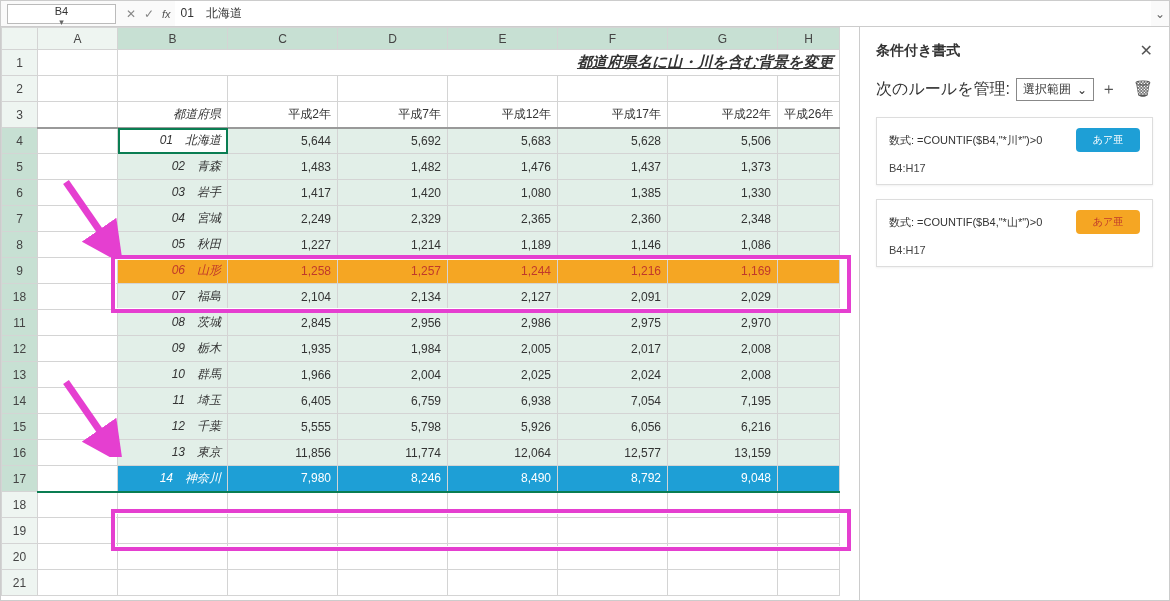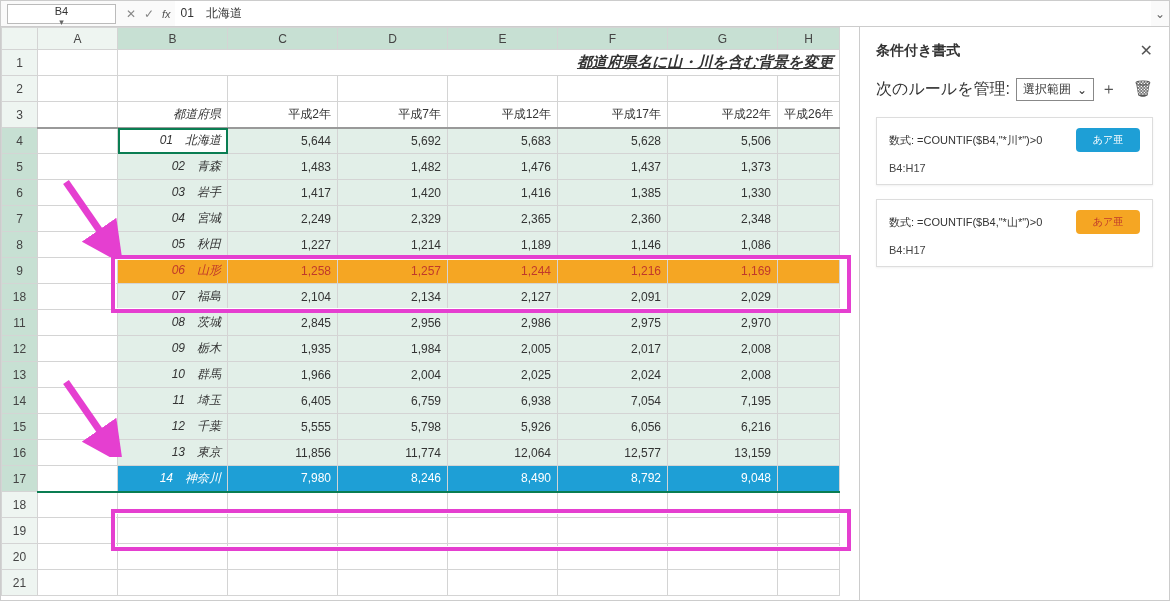--- a/index.html
+++ b/index.html
@@ -195,21 +195,21 @@
               <td class="data sel-td">
                 <div class="cell-inner left">03　岩手</div>
               </td>
               <td class="data sel-td num">
                 <div class="cell-inner right">1,417</div>
               </td>
               <td class="data sel-td num">
                 <div class="cell-inner right">1,420</div>
               </td>
               <td class="data sel-td num">
-                <div class="cell-inner right">1,416</div>
+                <div class="cell-inner right">1,080</div>
               </td>
               <td class="data sel-td num">
                 <div class="cell-inner right">1,385</div>
               </td>
               <td class="data sel-td num">
                 <div class="cell-inner right">1,330</div>
               </td>
               <td class="data sel-td"></td>
             </tr>
             <tr class="">

